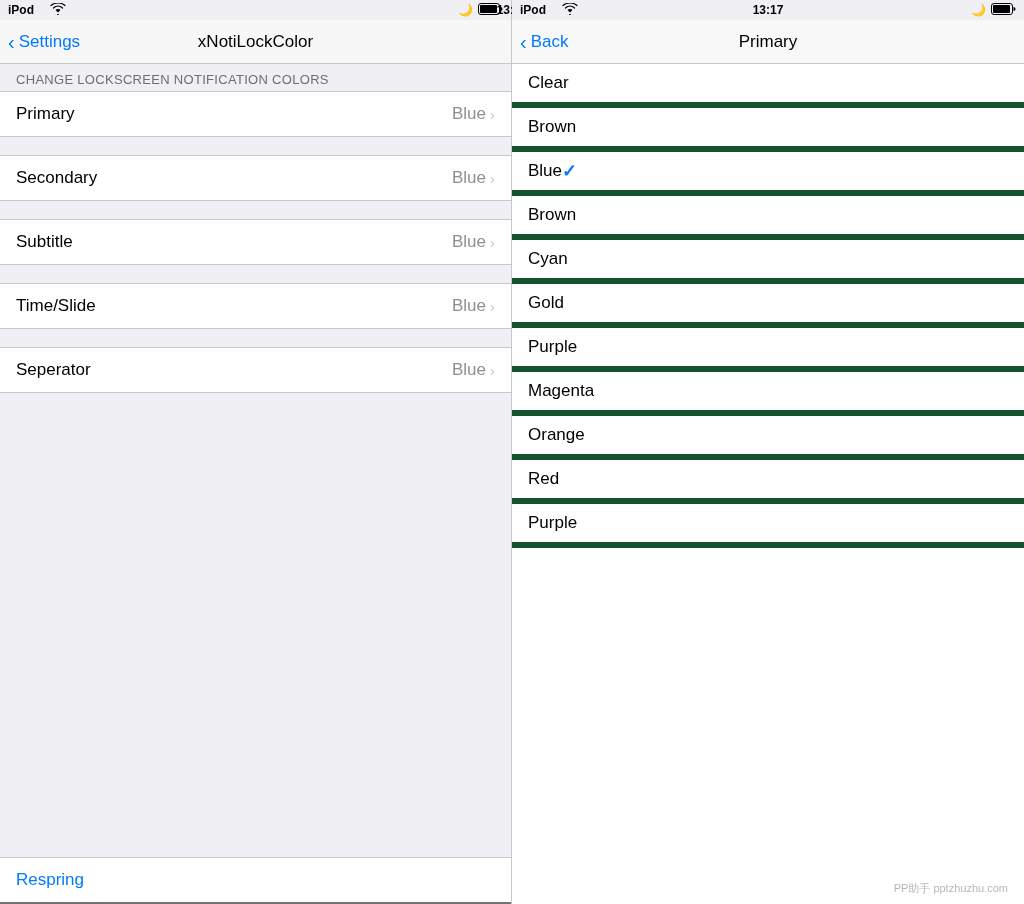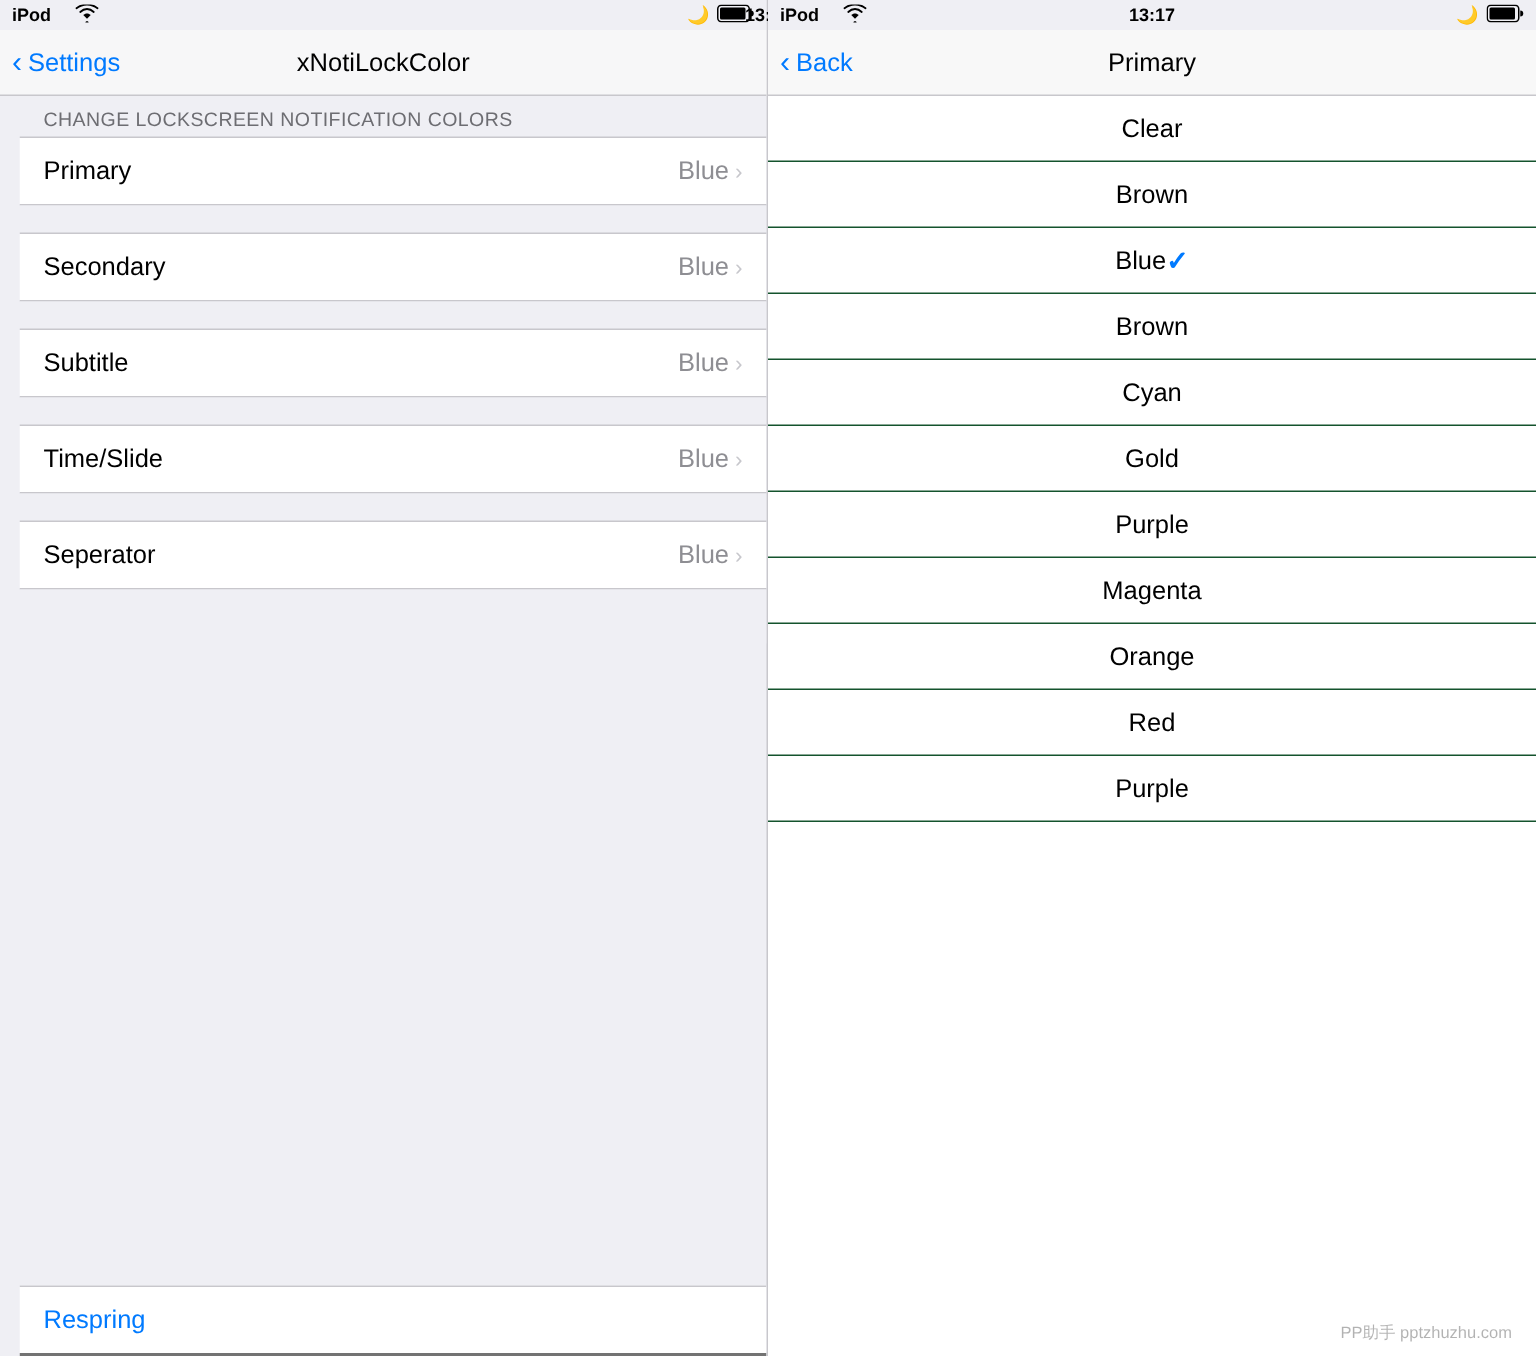--- a/index.html
+++ b/index.html
@@ -162,43 +162,42 @@
       font-size: 17px;
       color: #007aff;
     }
 
     
     .left-content {
       flex: 1;
       overflow-y: auto;
       display: flex;
       flex-direction: column;
-      margin-left: 13px;
     }
 
     
     .right-status-bar {
       background: #efeff4;
     }
     .right-nav-bar {
       background: rgba(247,247,247,0.92);
       border-bottom: 1px solid #c8c7cc;
     }
     .color-list {
       flex: 1;
       overflow-y: auto;
       background: #ffffff;
     }
     .color-item {
       display: flex;
       align-items: center;
-      justify-content: center;
+      justify-content: flex-start;
       padding: 0 16px;
       height: 44px;
-      border-bottom: 1px solid #14532d;
+      border-bottom: 6px solid #14532d;
       cursor: pointer;
     }
     .color-item-label {
       font-size: 17px;
       color: #000;
     }
     .color-item-check {
       color: #007aff;
       font-size: 18px;
       font-weight: 600;

